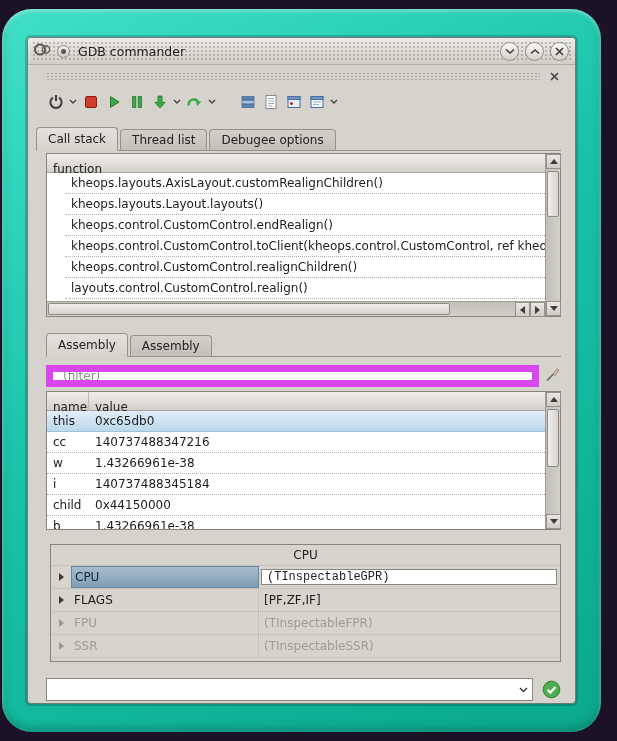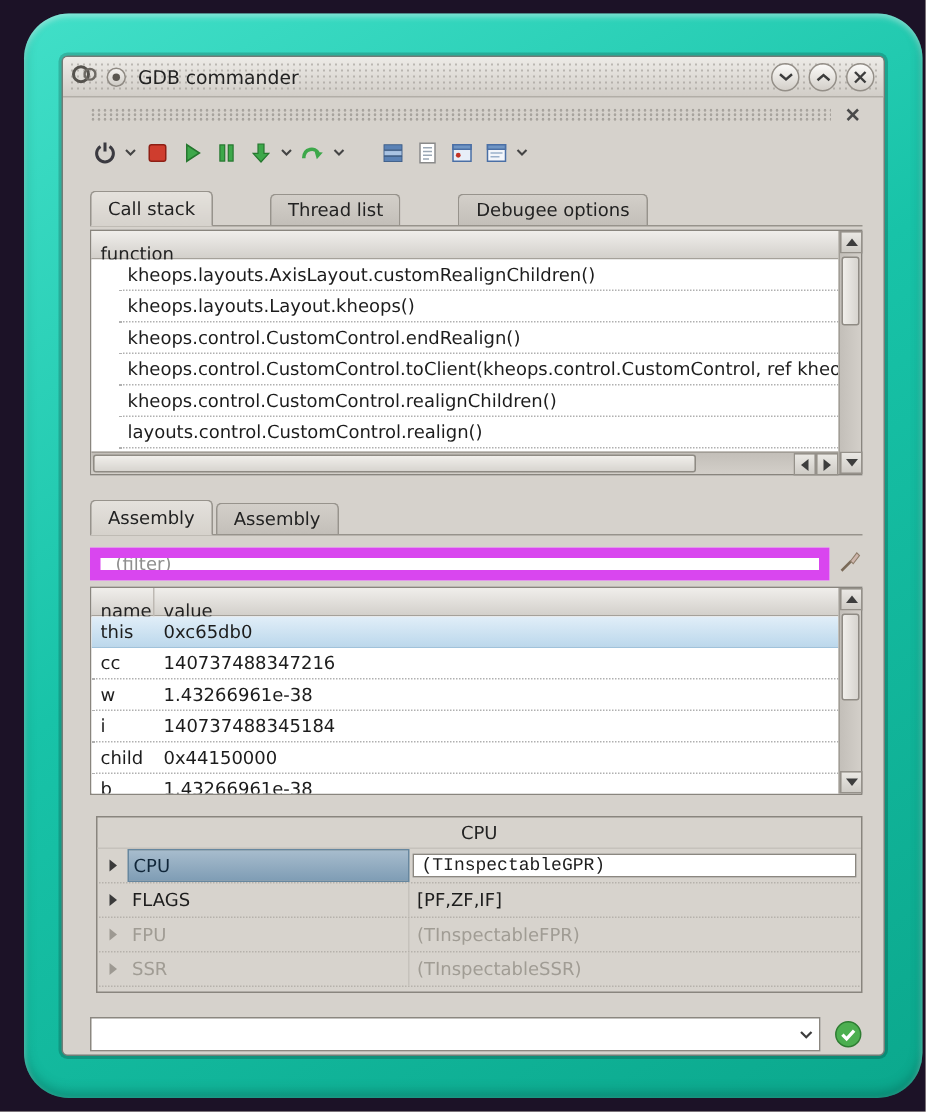--- a/index.html
+++ b/index.html
@@ -5,21 +5,21 @@
   * { box-sizing: border-box; margin: 0; padding: 0; }
   html, body { width: 617px; height: 741px; }
   body {
     background: #1c1227;
     font-family: "DejaVu Sans", "Liberation Sans", sans-serif;
     position: relative; overflow: hidden;
   }
 
   
   .frame {
-    position: absolute; left: 16px; top: 9px; width: 599px; height: 723px;
+    position: absolute; left: 2px; top: 9px; width: 599px; height: 723px;
     border-radius: 30px;
     background: linear-gradient(150deg, #41dfc8 0%, #18c3a8 45%, #0ba88d 100%);
     box-shadow: inset 0 2px 4px rgba(255,255,255,.45), inset 0 -4px 8px rgba(0,70,58,.35);
   }
   .window {
     position: absolute; left: 25px; top: 28px; width: 549px; height: 667px;
     background: #d6d2cc; border: 1px solid #6f7d77; border-radius: 4px;
     box-shadow: 0 0 0 2px rgba(0,0,0,.18);
     display: flex; flex-direction: column; overflow: hidden;
   }
@@ -66,21 +66,21 @@
     border-radius: 3px; flex: none;
   }
   .tb-dd { width: 12px; height: 24px; display: flex; align-items: center; justify-content: center; flex: none; }
   .tb-gap { width: 18px; flex: none; }
 
   
   .tabs {
     display: flex; align-items: flex-end; flex: none;
     border-bottom: 1px solid #97938c;
   }
-  .tabs-top { margin: 10px 14px 0 18px; gap: 36px; }
+  .tabs-top { margin: 10px 14px 0 8px; }
   .tabs-mid { margin: 16px 14px 0 18px; }
   .tab {
     height: 21px; padding: 0 11px; margin-right: 2px;
     display: flex; align-items: center; font-size: 12px; color: #222;
     border: 1px solid #97938c; border-bottom: none; border-radius: 4px 4px 0 0;
     background: linear-gradient(#d3cfc9, #c3bfb9);
   }
   .tab.active {
     height: 24px; margin-bottom: -1px; z-index: 2; position: relative;
     background: linear-gradient(#e4e1dc, #d6d2cc);
@@ -319,21 +319,21 @@
       <div class="tab">Debugee options</div>
     </div>
 
     <div class="panel cs-panel">
       <div class="panel-left">
         <div class="col-head">
           <span class="col-cell">function</span>
         </div>
         <div class="rows">
           <div class="cs-row">kheops.layouts.AxisLayout.customRealignChildren()</div>
-          <div class="cs-row">kheops.layouts.Layout.kheops()</div>
+          <div class="cs-row">kheops.layouts.Layout.layouts()</div>
           <div class="cs-row">kheops.control.CustomControl.endRealign()</div>
           <div class="cs-row">kheops.control.CustomControl.toClient(kheops.control.CustomControl, ref kheops.</div>
           <div class="cs-row">kheops.control.CustomControl.realignChildren()</div>
           <div class="cs-row">layouts.control.CustomControl.realign()</div>
         </div>
         <div class="hscroll">
           <div class="htrack">
             <div class="hthumb"></div>
           </div>
           <span class="sb-btn">

